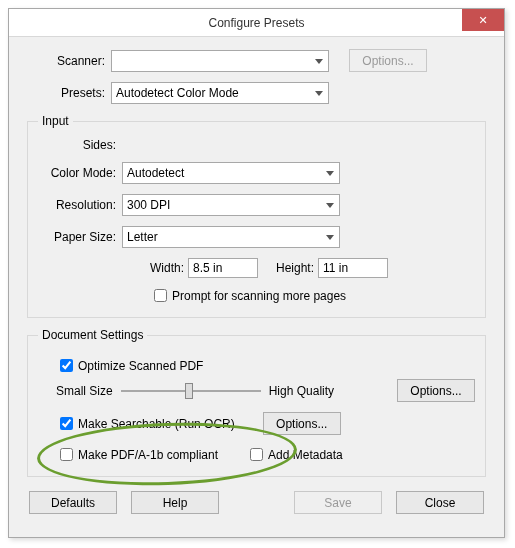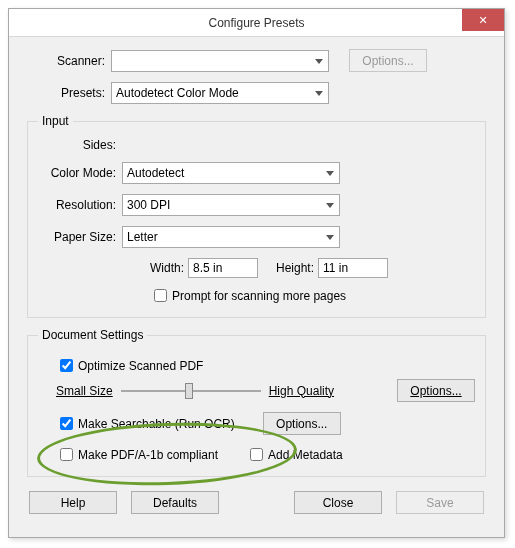--- a/index.html
+++ b/index.html
@@ -149,21 +149,20 @@
     height: 13px;
   }
   .doc-settings {
     margin-top: 4px;
   }
   .slider-row {
     display: flex;
     align-items: center;
     gap: 8px;
     margin: 2px 0 8px 0;
-    text-decoration: underline;
   }
   .slider {
     flex: 0 0 140px;
     height: 20px;
     position: relative;
   }
   .slider-track {
     position: absolute;
     left: 0; right: 0; top: 9px;
     height: 2px;
@@ -308,23 +307,23 @@
       <div class="check-row" style="margin-left:18px; margin-top:10px">
         <input type="checkbox" style="">
         <span>Make PDF/A-1b compliant</span>
         <span style="width:28px"></span>
         <input type="checkbox" style="">
         <span>Add Metadata</span>
       </div>
     </fieldset>
 
     <div class="bottom-row">
+      <button class="btn">Defaults</button>
       <button class="btn">Help</button>
-      <button class="btn">Defaults</button>
       <span style="flex:1"></span>
+      <button class="btn disabled" disabled="">Save</button>
       <button class="btn">Close</button>
-      <button class="btn disabled" disabled="">Save</button>
     </div>
 
   </div>
 
   <div class="ellipse"></div>
 </div>
 
 </body></html>

